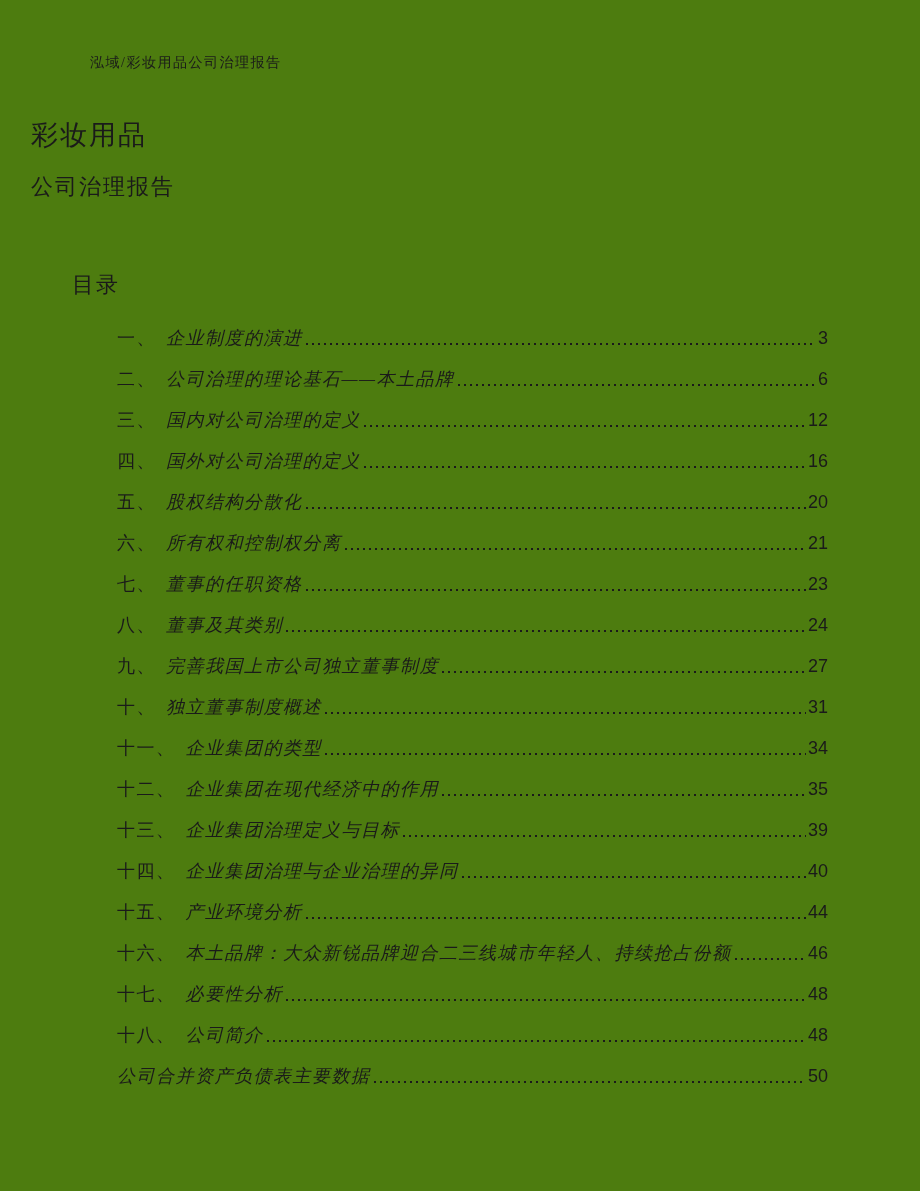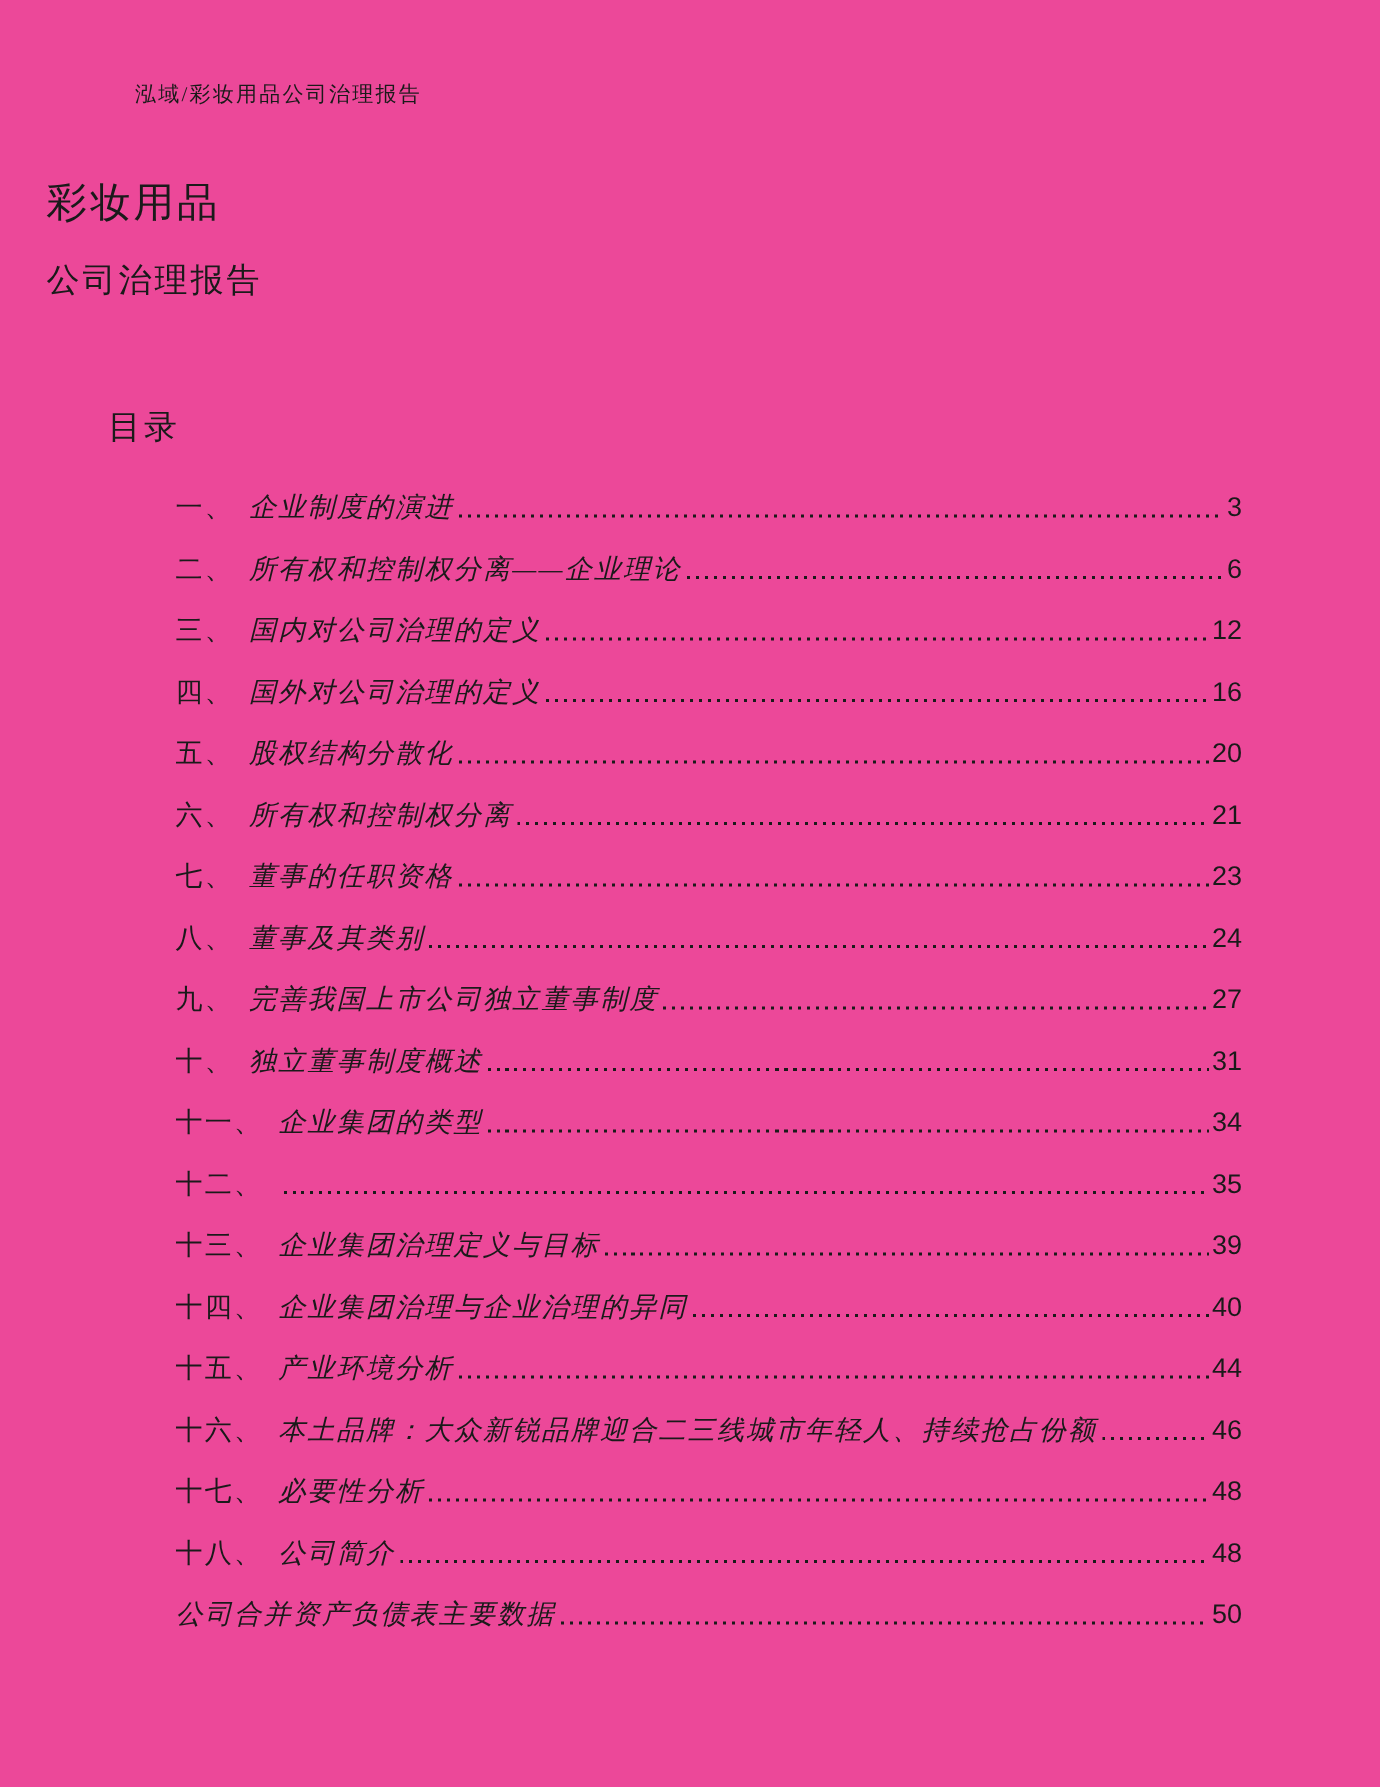--- a/index.html
+++ b/index.html
@@ -4,21 +4,21 @@
 <style>
   html, body {
     margin: 0;
     padding: 0;
     background: #ffffff;
   }
   .page {
     position: relative;
     width: 920px;
     height: 1191px;
-    background: #ec4899;
+    background: #4d7c0f;
     color: #1a1a1a;
     font-family: "Liberation Serif", serif;
     overflow: hidden;
   }
   .doc-header {
     position: absolute;
     left: 90px;
     top: 54px;
     font-size: 14px;
     letter-spacing: 1.5px;
@@ -90,21 +90,21 @@
 
     <div class="toc-row">
       <span class="toc-num">一、</span>
       <span class="toc-title">企业制度的演进</span>
       <span class="toc-leader"></span>
       <span class="toc-page">3</span>
     </div>
 
     <div class="toc-row">
       <span class="toc-num">二、</span>
-      <span class="toc-title">所有权和控制权分离——企业理论</span>
+      <span class="toc-title">公司治理的理论基石——本土品牌</span>
       <span class="toc-leader"></span>
       <span class="toc-page">6</span>
     </div>
 
     <div class="toc-row">
       <span class="toc-num">三、</span>
       <span class="toc-title">国内对公司治理的定义</span>
       <span class="toc-leader"></span>
       <span class="toc-page">12</span>
     </div>
@@ -160,20 +160,21 @@
 
     <div class="toc-row">
       <span class="toc-num">十一、</span>
       <span class="toc-title">企业集团的类型</span>
       <span class="toc-leader"></span>
       <span class="toc-page">34</span>
     </div>
 
     <div class="toc-row">
       <span class="toc-num">十二、</span>
+      <span class="toc-title">企业集团在现代经济中的作用</span>
       <span class="toc-leader"></span>
       <span class="toc-page">35</span>
     </div>
 
     <div class="toc-row">
       <span class="toc-num">十三、</span>
       <span class="toc-title">企业集团治理定义与目标</span>
       <span class="toc-leader"></span>
       <span class="toc-page">39</span>
     </div>

